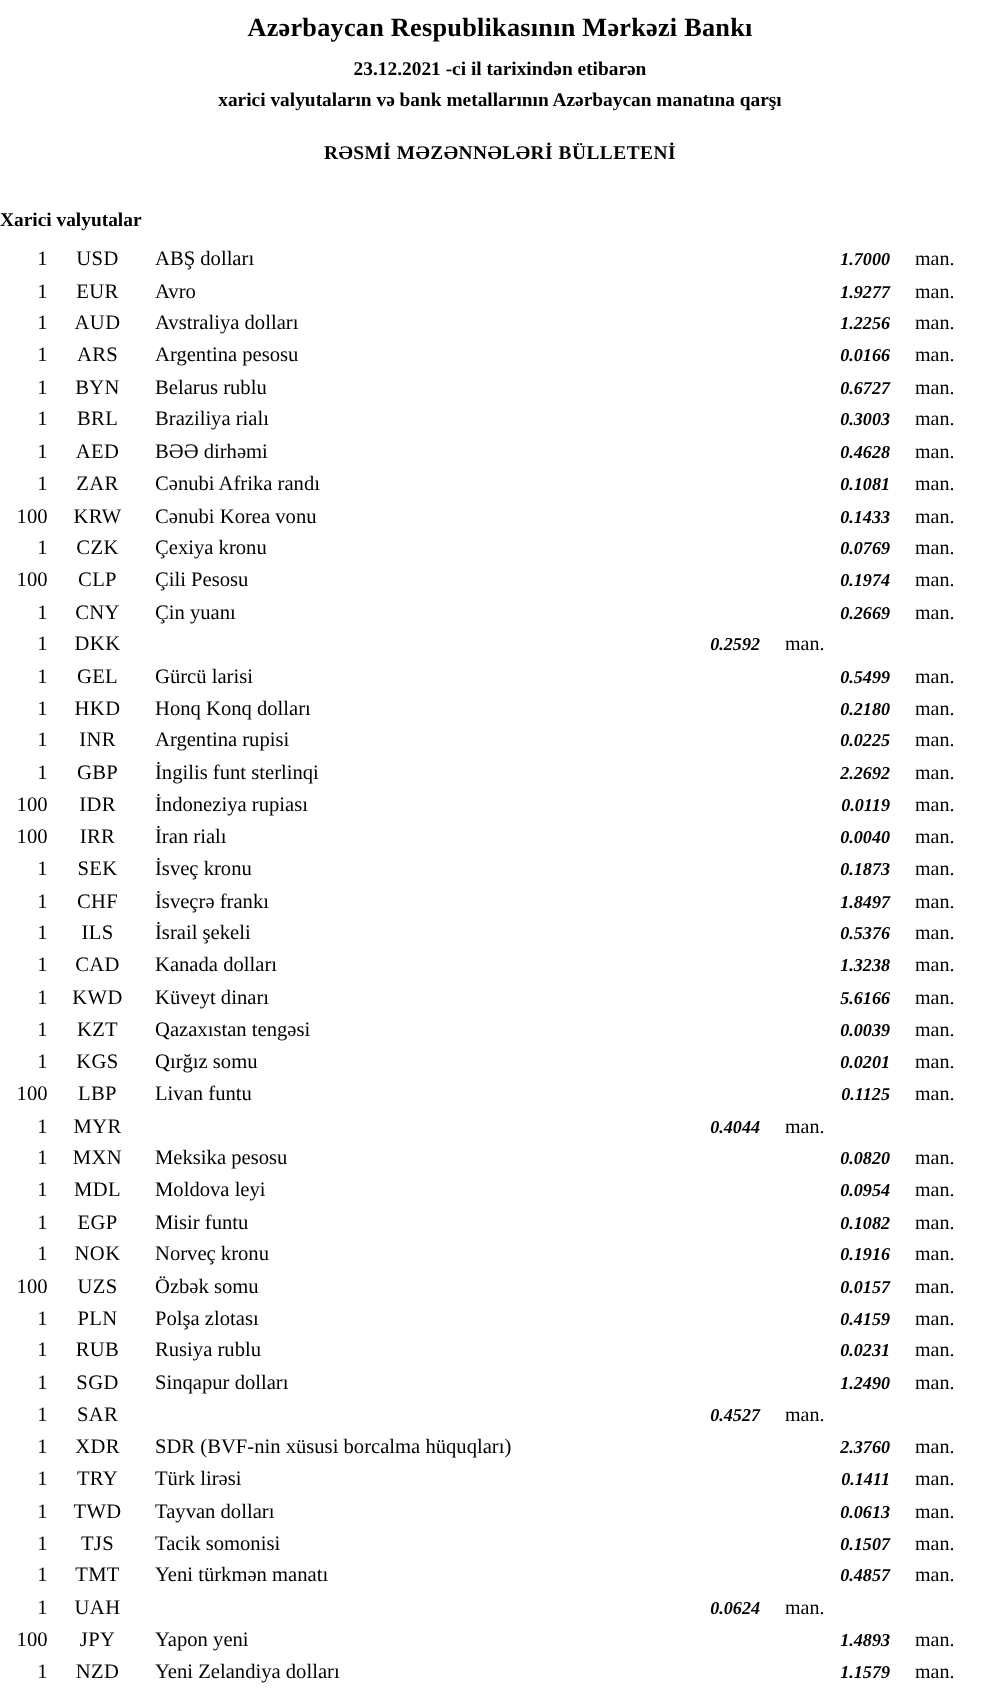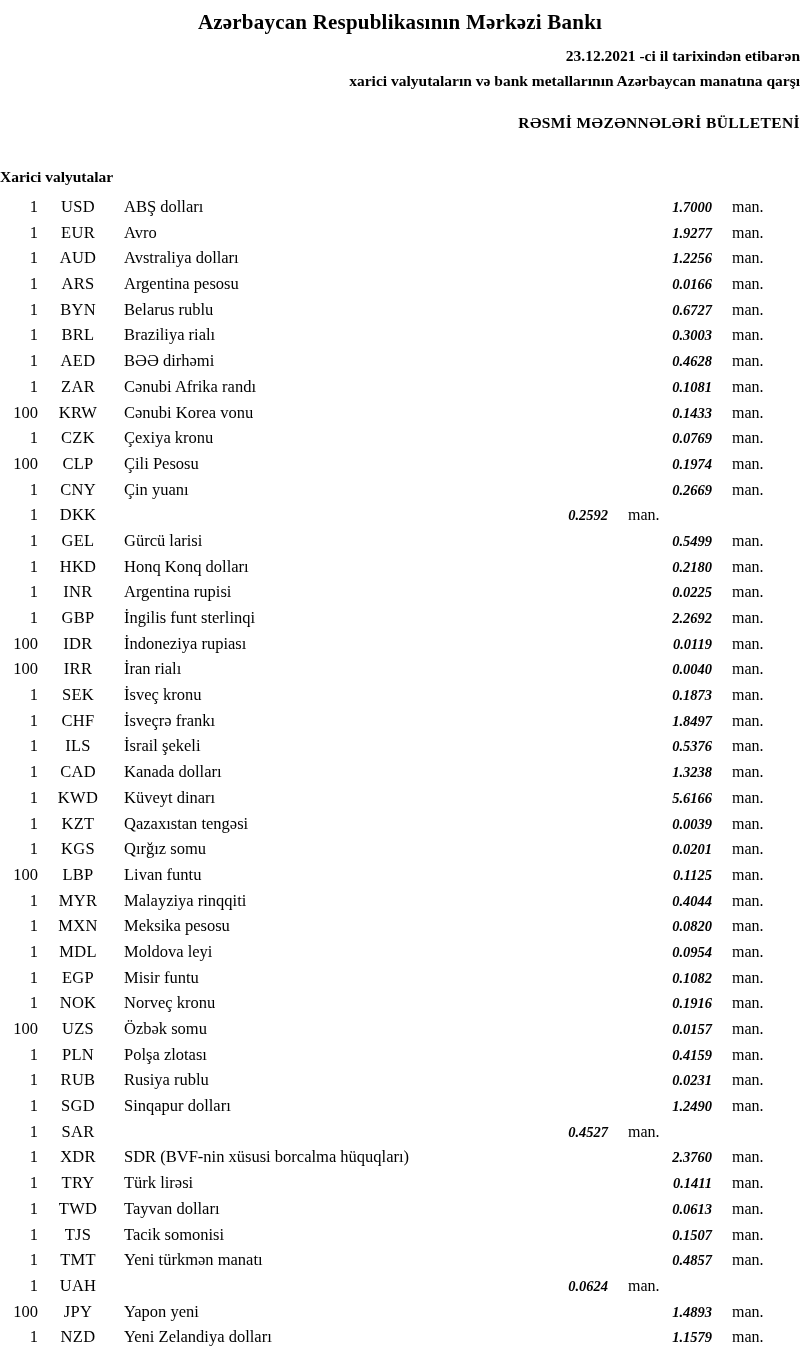--- a/index.html
+++ b/index.html
@@ -18,21 +18,21 @@
     background: #ffffff;
   }
   .title {
     text-align: center;
     font-weight: bold;
     font-size: 21px;
     margin: 4px 0 12px 0;
     letter-spacing: 0.2px;
   }
   .headline {
-    text-align: right;
+    text-align: center;
     font-weight: bold;
     font-size: 15.5px;
     margin: 7px 0;
   }
   .bulletin {
     letter-spacing: 0.4px;
     margin-top: 24px;
   }
   .section-title {
     font-weight: bold;
@@ -260,21 +260,20 @@
       <div class="row">
         <span class="qty">100</span>
         <span class="code">LBP</span>
         <span class="name">Livan funtu</span>
         <span class="rate">0.1125</span>
         <span class="unit">man.</span>
       </div>
       <div class="row">
         <span class="qty">1</span>
         <span class="code">MYR</span>
-        <span class="name">Malayziya rinqqiti</span>
         <span class="rate">0.4044</span>
         <span class="unit">man.</span>
       </div>
       <div class="row">
         <span class="qty">1</span>
         <span class="code">MXN</span>
         <span class="name">Meksika pesosu</span>
         <span class="rate">0.0820</span>
         <span class="unit">man.</span>
       </div>

